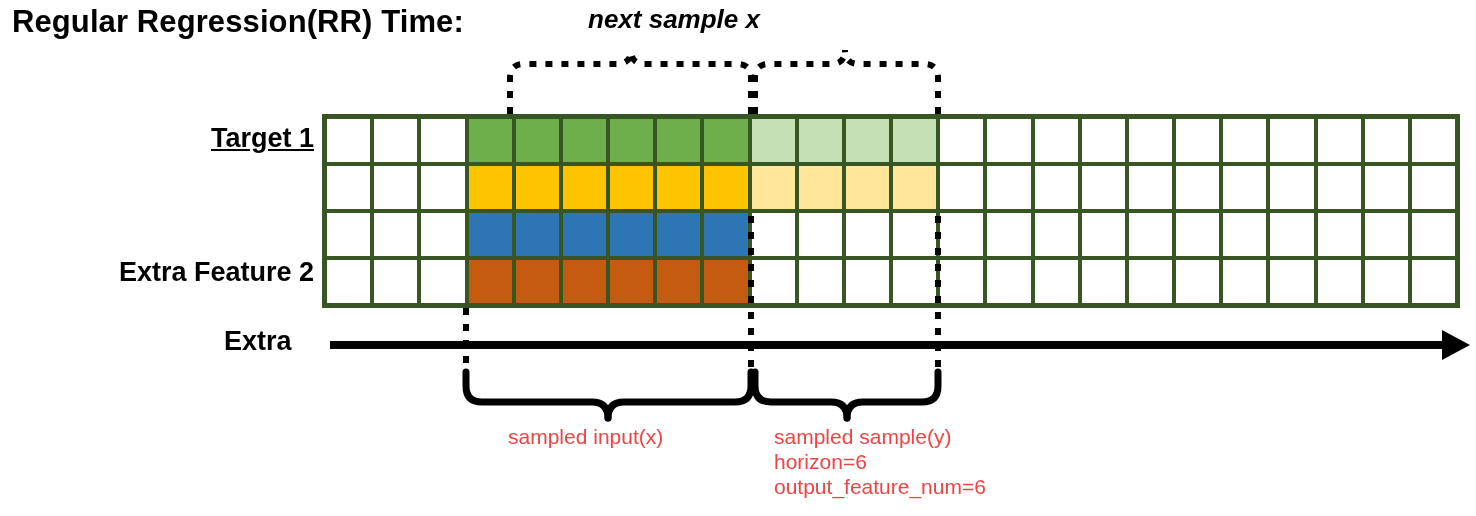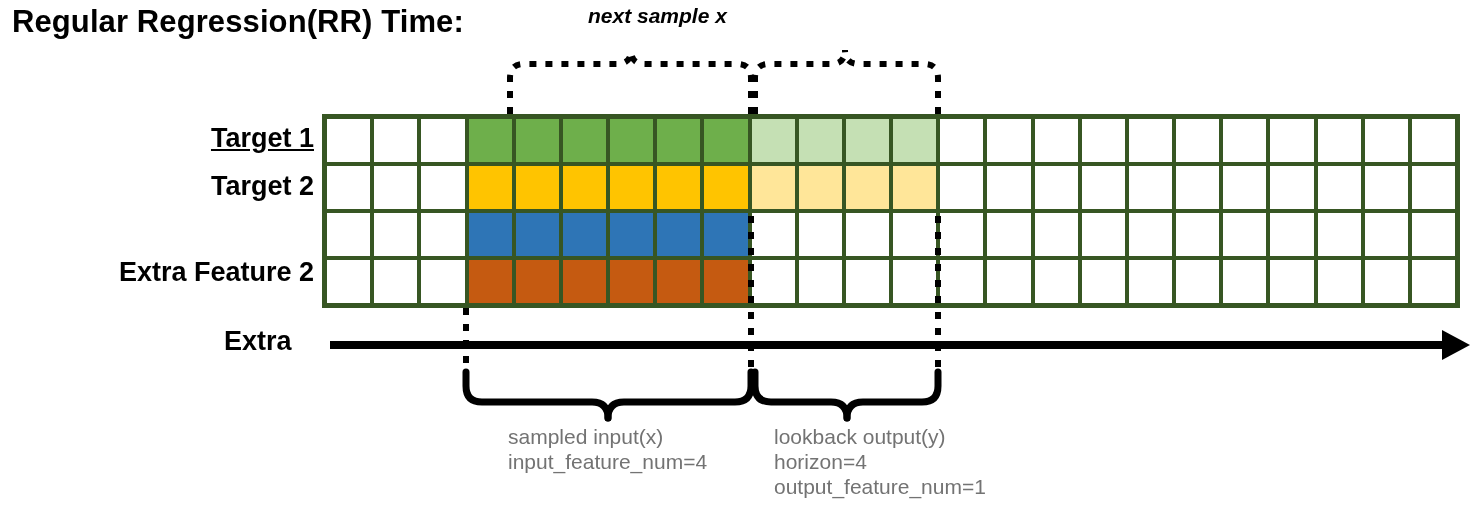--- a/index.html
+++ b/index.html
@@ -34,40 +34,39 @@
     grid-template-rows:repeat(4,1fr);
     gap:4px;padding:4px;box-sizing:border-box;
     border:1px solid #375623;
   }
   .cell{background:#ffffff;}
 
   
   svg.overlay{position:absolute;left:0;top:0;width:1476px;height:516px;overflow:visible;}
 
   .topLabel{
-    position:absolute;font-size:21px;font-style:italic;font-weight:600;
+    position:absolute;font-size:26px;font-style:italic;font-weight:600;
     color:#000;white-space:nowrap;
   }
   .timeLabel{
     position:absolute;left:224px;top:326px;
     font-size:27px;font-weight:700;color:#000;white-space:nowrap;
   }
   .caption{
-    position:absolute;font-size:21px;color:#737373;line-height:25px;white-space:nowrap;
+    position:absolute;font-size:21px;color:#ef4444;line-height:25px;white-space:nowrap;
   }
 </style>
 </head>
 <body>
 
 <div id="stage">
 
   <div class="title">Regular Regression(RR) Time:</div>
 
   <div class="row-label" style="top:114px;text-decoration:underline;">Target 1</div>
-  <div class="row-label" style="top:162px;">Target 2</div>
   <div class="row-label" style="top:248px;">Extra Feature 2</div>
 
   <div id="grid">
       <div class="cell" style="background: rgb(255, 255, 255);"></div>
       <div class="cell" style="background: rgb(255, 255, 255);"></div>
       <div class="cell" style="background: rgb(255, 255, 255);"></div>
       <div class="cell" style="background: rgb(110, 175, 75);"></div>
       <div class="cell" style="background: rgb(110, 175, 75);"></div>
       <div class="cell" style="background: rgb(110, 175, 75);"></div>
       <div class="cell" style="background: rgb(110, 175, 75);"></div>
@@ -161,26 +160,25 @@
       <div class="cell" style="background: rgb(255, 255, 255);"></div>
       <div class="cell" style="background: rgb(255, 255, 255);"></div>
     </div>
 
   <div class="topLabel" style="left:588px;top:4px;">next sample x</div>
 
   <div class="timeLabel">Extra</div>
 
   <div class="caption" style="left:508px;top:424px;">
     <div>sampled input(x)</div>
-    <div>input_feature_num=4</div>
   </div>
   <div class="caption" style="left:774px;top:424px;">
-    <div>lookback output(y)</div>
-    <div>horizon=4</div>
-    <div>output_feature_num=1</div>
+    <div>sampled sample(y)</div>
+    <div>horizon=6</div>
+    <div>output_feature_num=6</div>
   </div>
 
   <svg class="overlay" viewBox="0 0 1476 516">
 
     <g fill="none" stroke="#000" stroke-width="6" stroke-dasharray="7 9" stroke-linecap="butt">
       <path d="M510,114 L510,78 Q510,64 524,64 L617,64 Q631,64 631,50"></path>
       <path d="M751,114 L751,78 Q751,64 737,64 L645,64 Q631,64 631,50"></path>
     </g>
 
     <g fill="none" stroke="#000" stroke-width="6" stroke-dasharray="7 9" stroke-linecap="butt">

